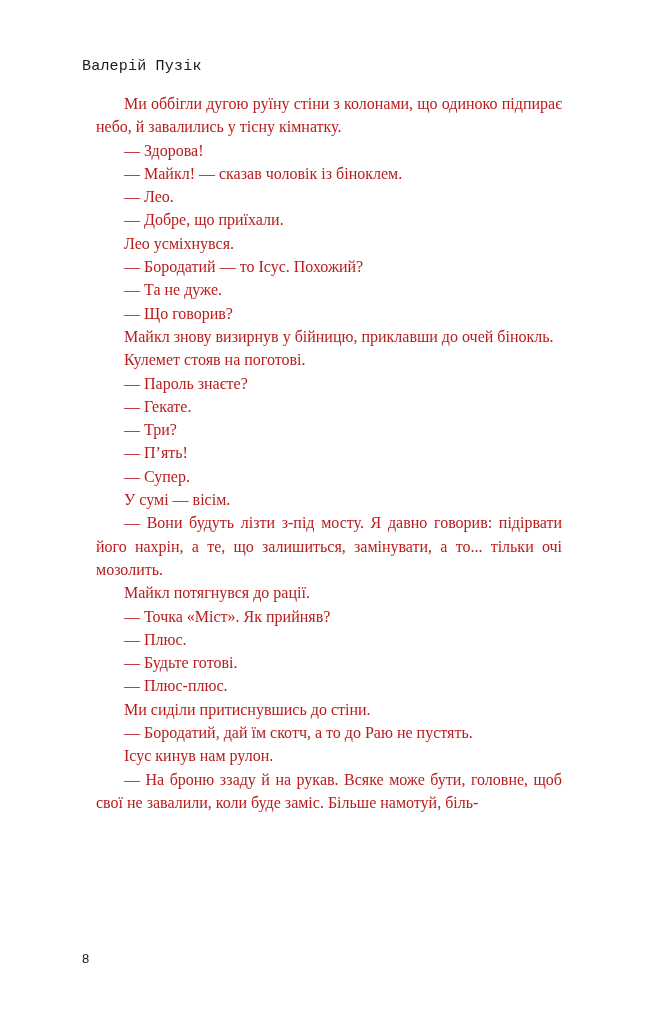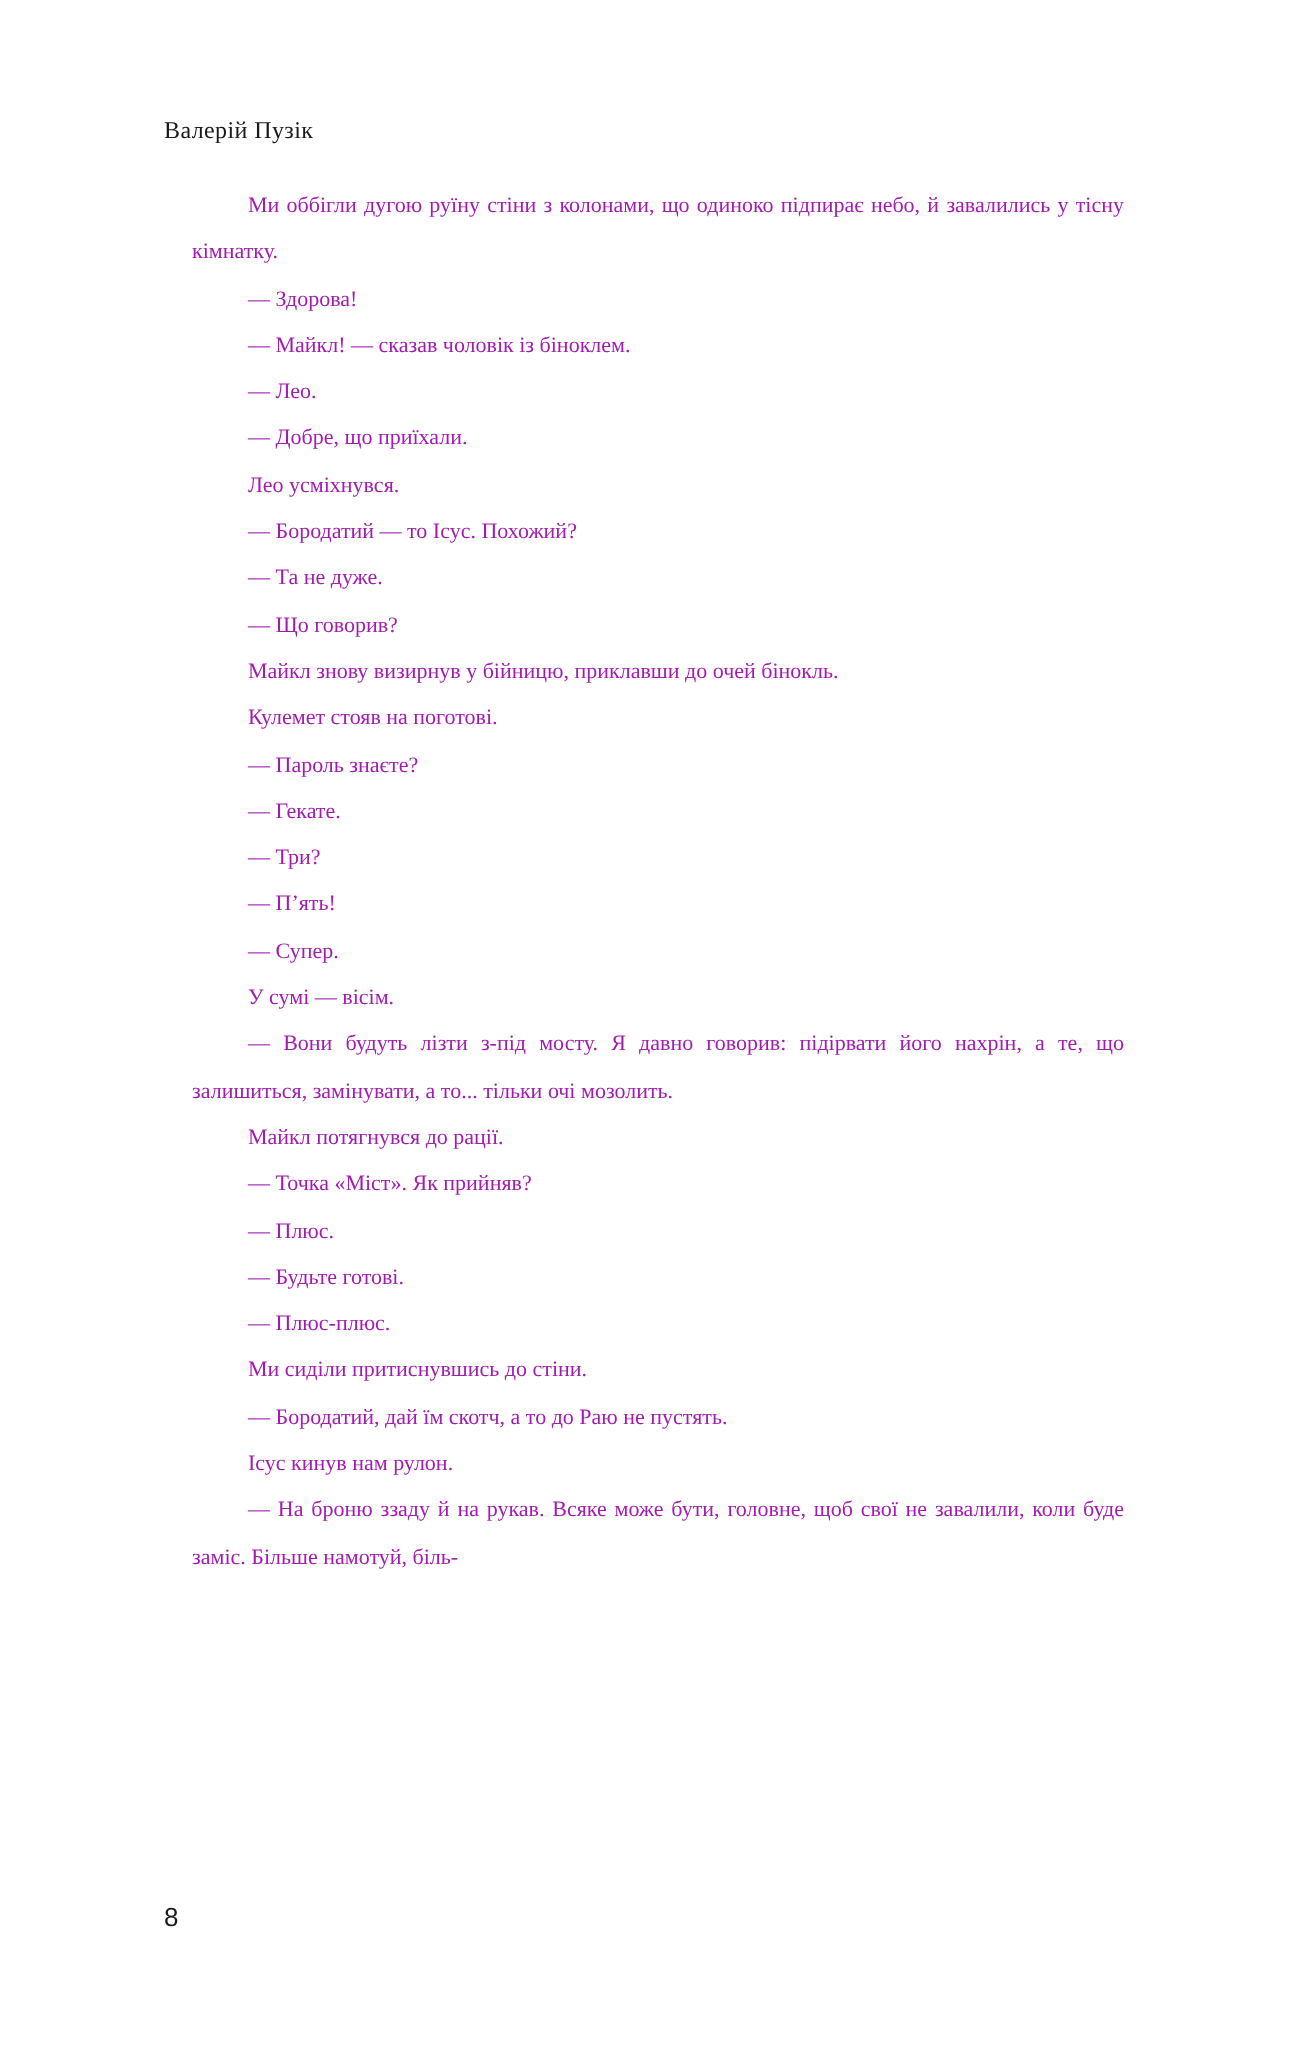--- a/index.html
+++ b/index.html
@@ -20,40 +20,40 @@
     top: 0;
     left: 0;
     width: 658px;
     height: 1024px;
     box-sizing: border-box;
   }
   .running-head {
     position: absolute;
     top: 58px;
     left: 82px;
-    font-family: Liberation Serif, serif;
-    font-size: 12px;
+    font-family: Liberation Mono, monospace;
+    font-size: 15px;
     letter-spacing: 0.2px;
     color: #1a1a1a;
     white-space: nowrap;
   }
   .text-block {
     position: absolute;
     top: 92px;
     left: 96px;
     width: 466px;
   }
   .text-block p {
     margin: 0;
-    font-size: 11px;
+    font-size: 16px;
     line-height: 23.3px;
     text-align: justify;
     text-justify: inter-word;
     hyphens: manual;
-    color: #a21caf;
+    color: #b91c1c;
   }
   .text-block p.indent {
     text-indent: 28px;
   }
   .folio {
     position: absolute;
     bottom: 58px;
     left: 82px;
     font-family: "Liberation Sans", sans-serif;
     font-size: 13px;

